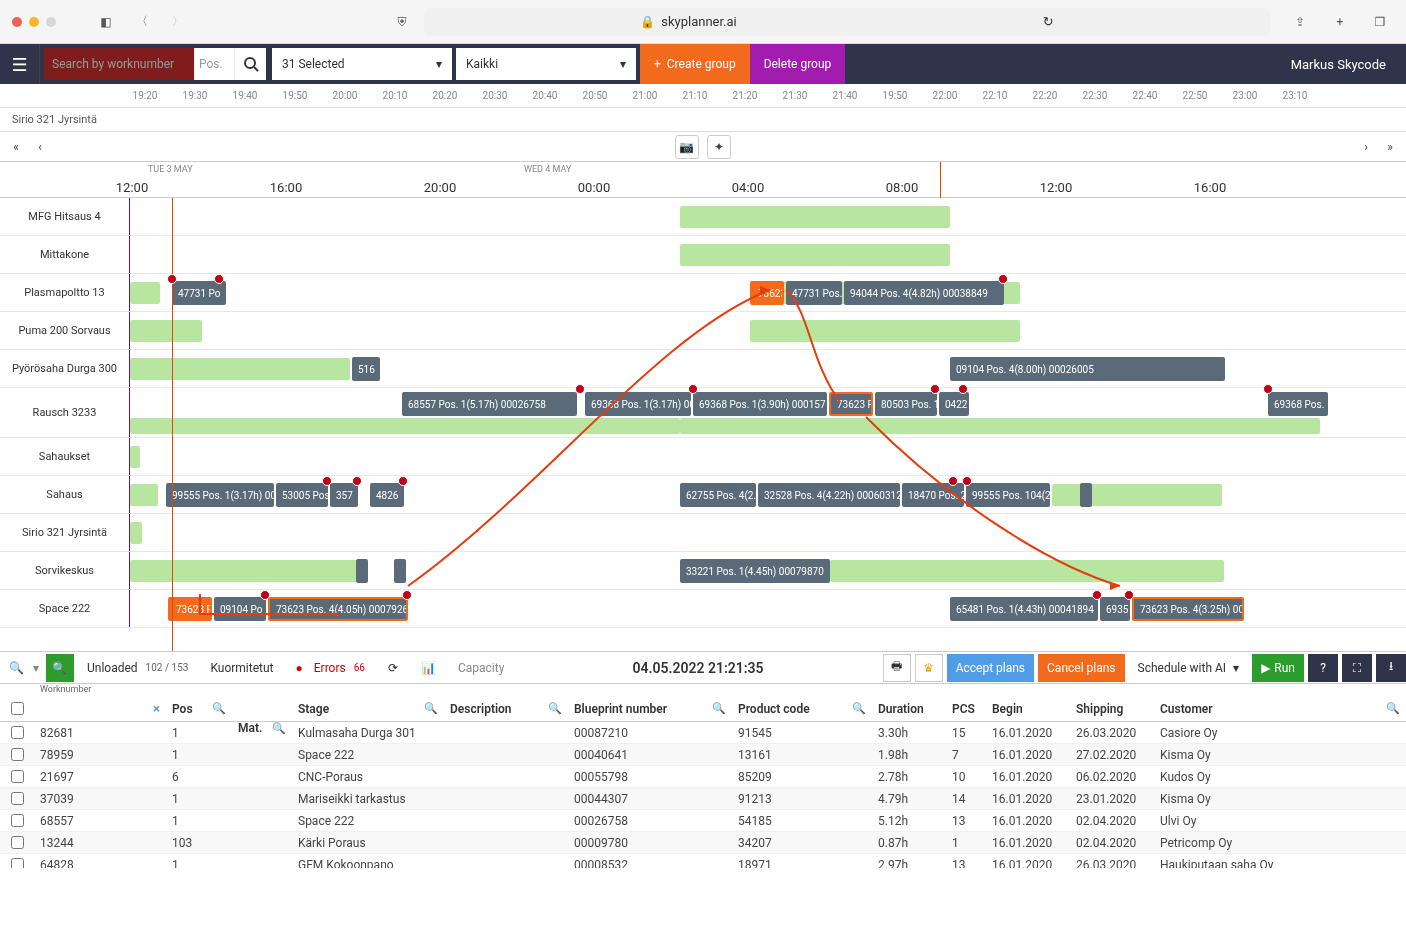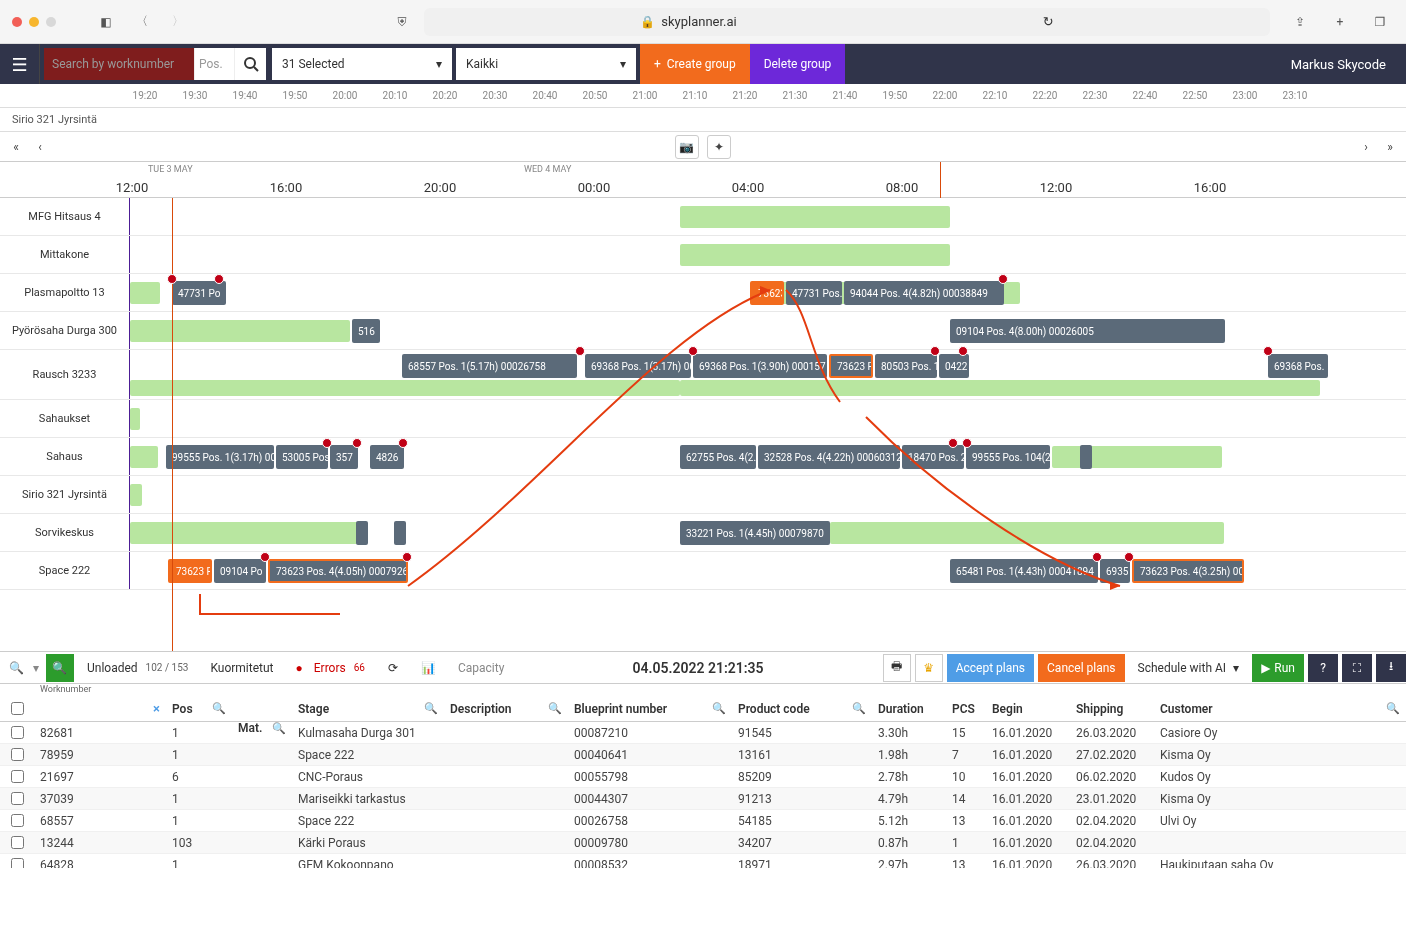--- a/index.html
+++ b/index.html
@@ -19,21 +19,21 @@
 
 
 .app-toolbar { height: 40px; background: #30344a; display: flex; align-items: center; color: #fff; }
 .menu-btn { width: 40px; height: 40px; background: #30344a; display: flex; align-items: center; justify-content: center; cursor: pointer; font-size: 18px; border-right: 1px solid #444; }
 .search-wn { flex: 0 0 150px; height: 32px; background: #7f1d1d; margin: 0 0 0 4px; display: flex; align-items: center; padding: 0 8px; color: #999; }
 .search-pos { flex: 0 0 40px; height: 32px; background: #fff; border-left: 1px solid #eee; display: flex; align-items: center; padding: 0 4px; color: #999; }
 .search-go { width: 32px; height: 32px; background: #fff; display: flex; align-items: center; justify-content: center; color: #333; border-left: 1px solid #eee; }
 .sel-dd { flex: 0 0 180px; height: 32px; background: #fff; color: #333; display: flex; align-items: center; padding: 0 10px; justify-content: space-between; margin-left: 6px; }
 .sel-dd2 { flex: 0 0 180px; height: 32px; background: #fff; color: #333; display: flex; align-items: center; padding: 0 10px; justify-content: space-between; margin-left: 4px; }
 .create-grp { background: #f26b1d; height: 40px; padding: 0 14px; display: flex; align-items: center; color: #fff; gap: 6px; cursor: pointer; margin-left: 4px; }
-.delete-grp { background: #6d28d9; height: 40px; padding: 0 14px; display: flex; align-items: center; color: #fff; cursor: pointer; }
+.delete-grp { background: #a21caf; height: 40px; padding: 0 14px; display: flex; align-items: center; color: #fff; cursor: pointer; }
 .user-label { margin-left: auto; margin-right: 20px; font-size: 13px; }
 
 
 .mini-timeline { height: 24px; display: flex; align-items: center; border-bottom: 1px solid #ddd; font-size: 10px; color: #888; padding-left: 120px; }
 .mini-timeline span { width: 50px; text-align: center; }
 .mini-label-row { height: 24px; border-bottom: 1px solid #ddd; font-size: 11px; color: #555; padding-left: 12px; display: flex; align-items: center; }
 
 
 .nav-row { height: 30px; display: flex; align-items: center; border-bottom: 1px solid #ccc; padding: 0 4px; }
 .nav-row .nbtn { width: 24px; height: 24px; display: flex; align-items: center; justify-content: center; cursor: pointer; color: #444; }
@@ -239,20 +239,27 @@
       <div class="dot-red" style="left:37px;top:0px"></div>
       <div class="dot-red" style="left:84px;top:0px"></div>
       <div class="bar-green" style="left:620px;width:270px"></div>
       <div class="bar-task orange" style="left:620px;width:34px">73623</div>
       <div class="bar-task" style="left:656px;width:56px">47731 Pos.</div>
       <div class="bar-task" style="left:714px;width:160px">94044 Pos. 4(4.82h) 00038849</div>
       <div class="dot-red" style="left:868px;top:0px"></div>
     </div>
       </div>
 
+    <div class="gantt-row">
+        <div class="label">Puma 200 Sorvaus</div>
+        <div class="track">
+      <div class="bar-green" style="left:0px;width:72px"></div>
+      <div class="bar-green" style="left:620px;width:270px"></div>
+    </div>
+      </div>
 
     <div class="gantt-row">
         <div class="label">Pyörösaha Durga 300</div>
         <div class="track">
       <div class="bar-green" style="left:0px;width:220px"></div>
       <div class="bar-task" style="left:222px;width:28px">516</div>
       <div class="bar-task" style="left:820px;width:275px">09104 Pos. 4(8.00h) 00026005</div>
     </div>
       </div>
 
@@ -534,20 +541,21 @@
     <div class="col-pos">103</div>
     <div class="col-mat"></div>
     <div class="col-stage">Kärki Poraus</div>
     <div class="col-desc"></div>
     <div class="col-bp">00009780</div>
     <div class="col-prod">34207</div>
     <div class="col-dur">0.87h</div>
     <div class="col-pcs">1</div>
     <div class="col-begin">16.01.2020</div>
     <div class="col-ship">02.04.2020</div>
+    <div class="col-cust">Petricomp Oy</div>
       </div>
       <div class="tbl-row">
     <div class="col-cb">
           <input type="checkbox" style="">
         </div>
     <div class="col-wn">64828</div>
     <div class="col-pos">1</div>
     <div class="col-mat"></div>
     <div class="col-stage">GFM Kokoonpano</div>
     <div class="col-desc"></div>

